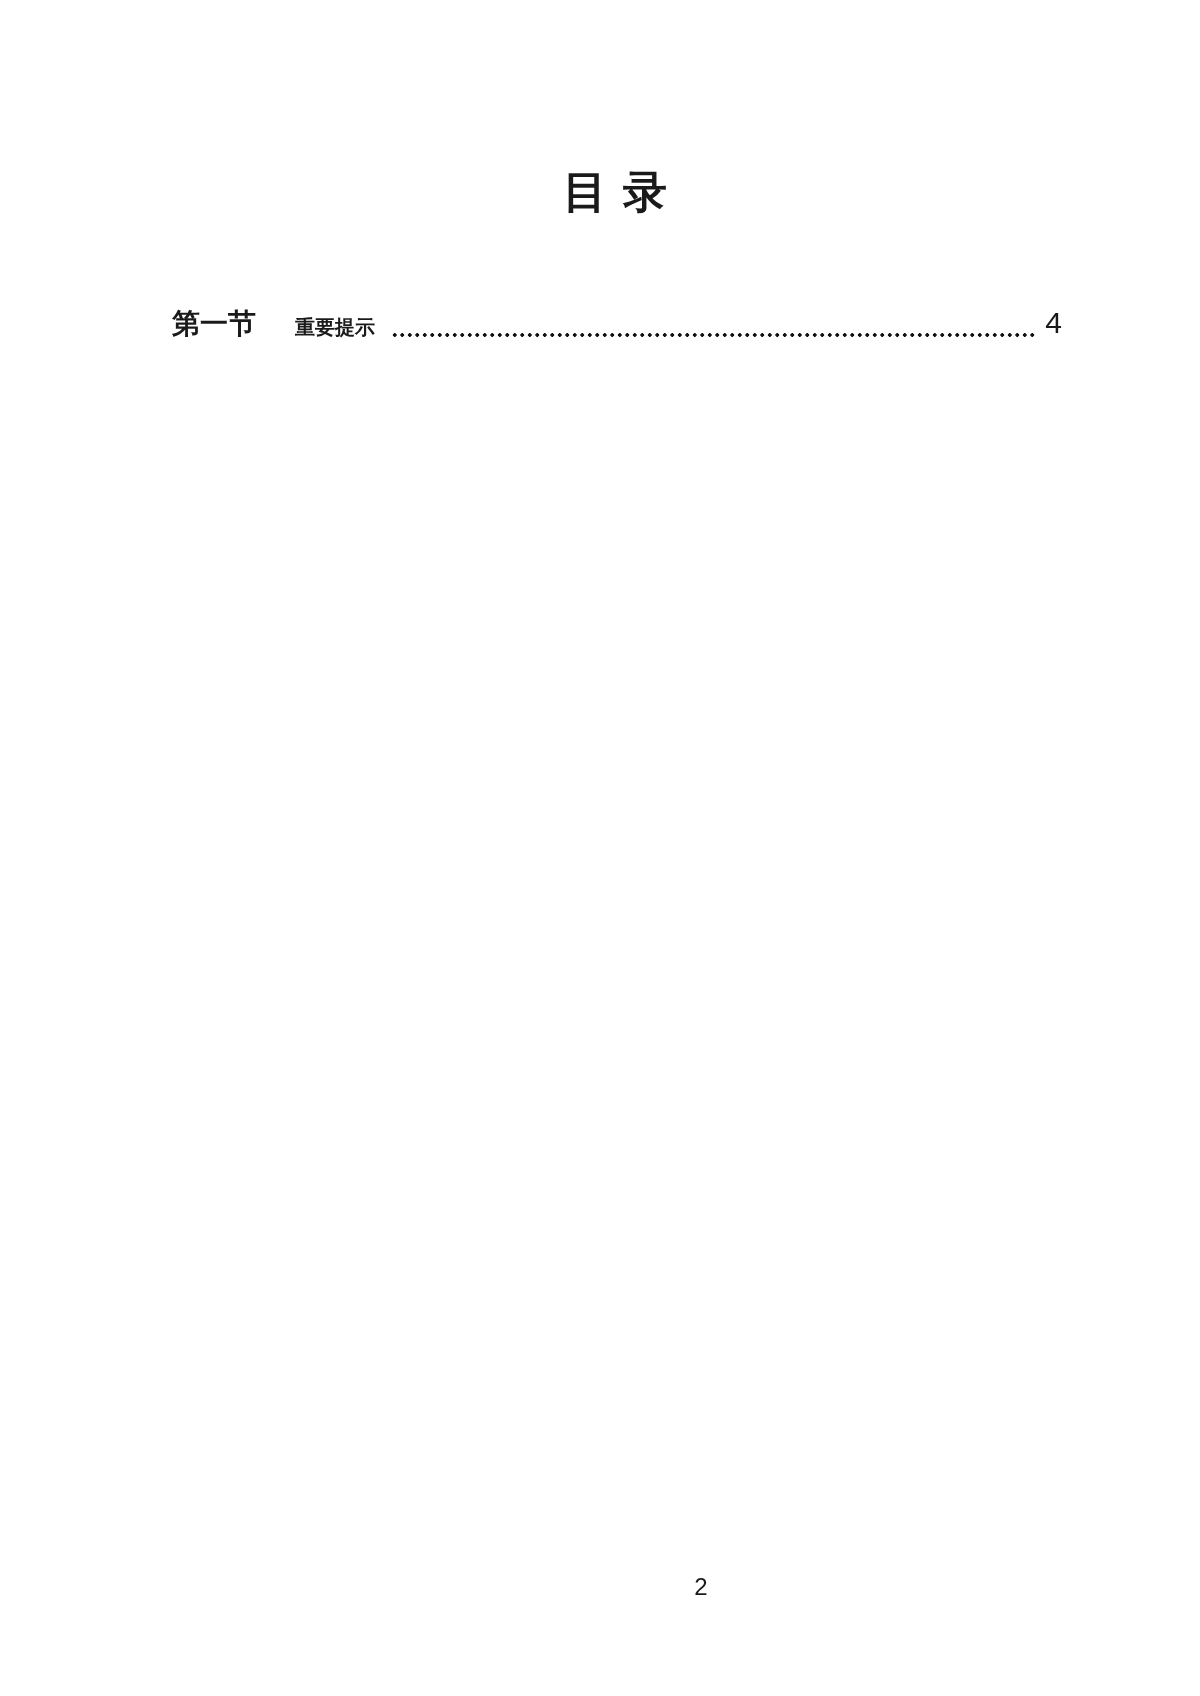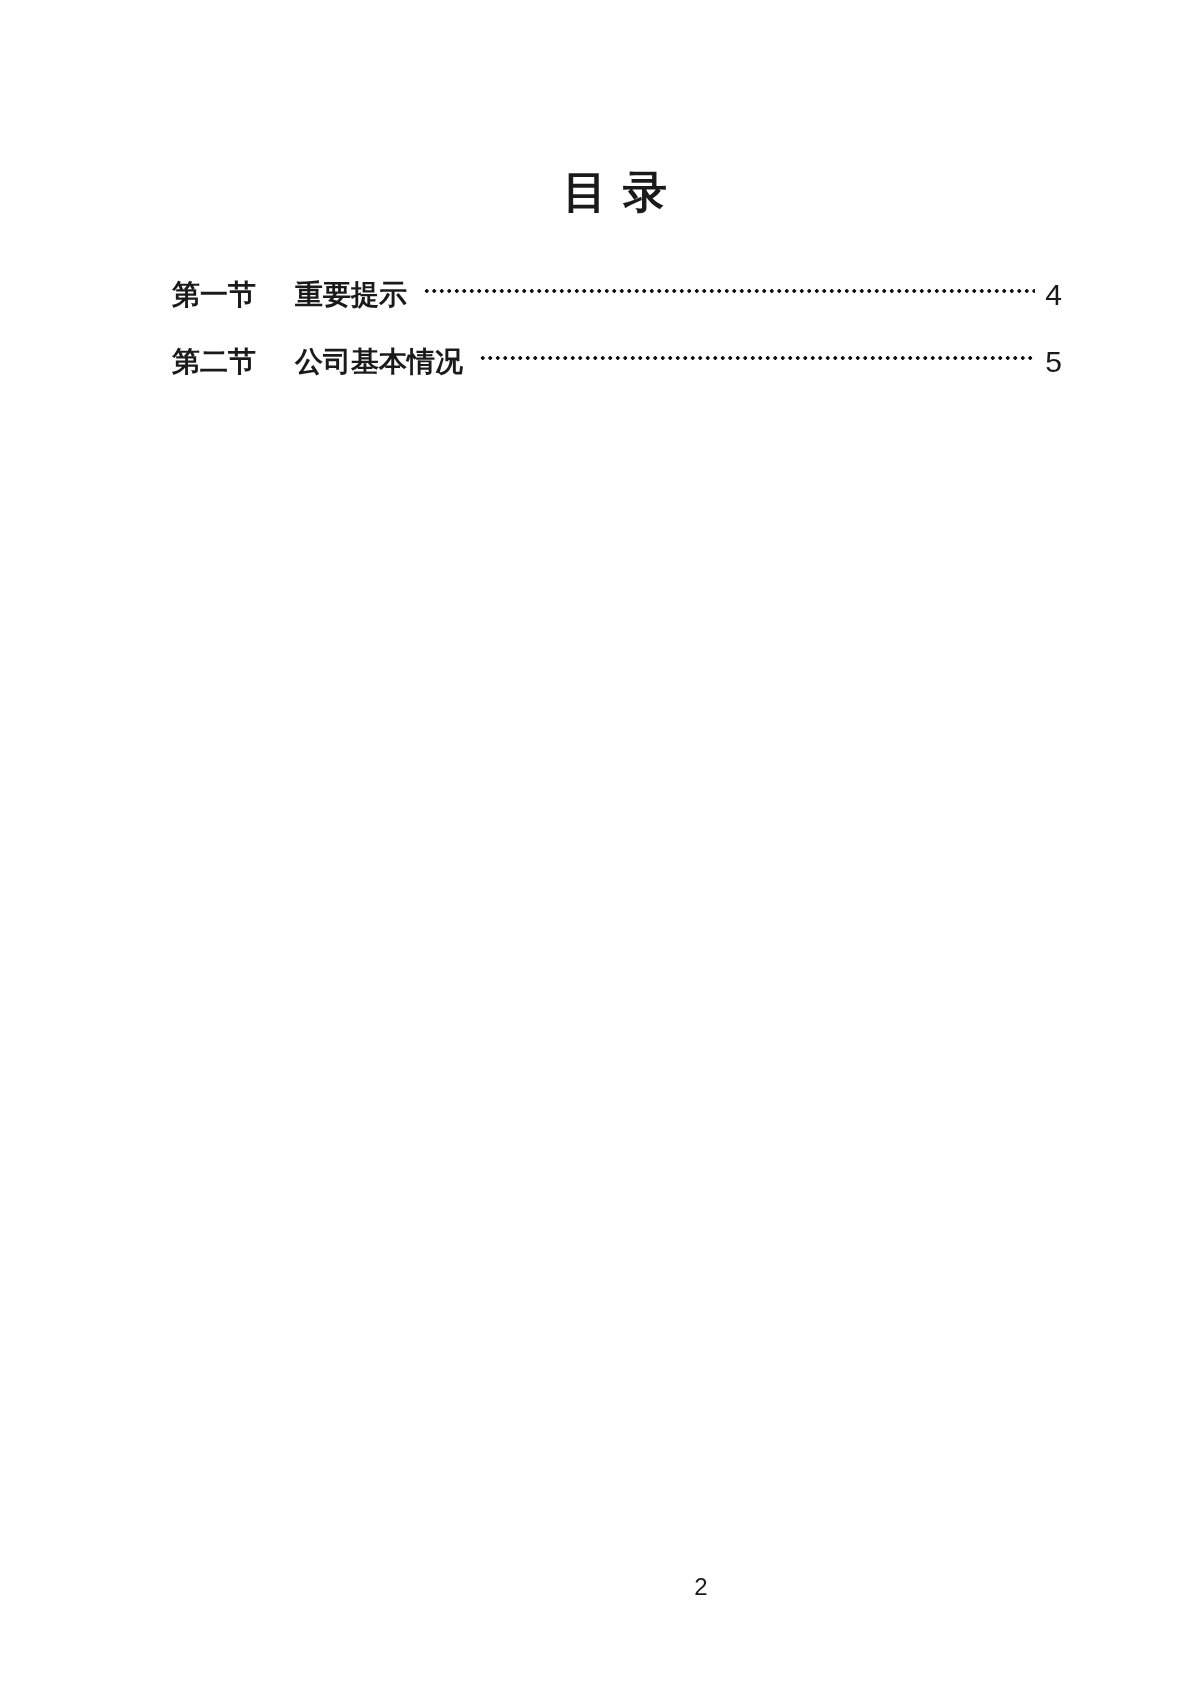--- a/index.html
+++ b/index.html
@@ -20,34 +20,35 @@
     font-weight: bold;
     line-height: 1;
     letter-spacing: 2px;
     white-space: pre;
   }
   .toc {
     margin: 50px 122px 0 124px;
   }
   .toc-row {
     display: flex;
-    align-items: center;
+    align-items: flex-end;
     height: 30px;
     margin-bottom: 37px;
     cursor: pointer;
+    margin-top: 44px;
   }
   .chapter {
     font-size: 28px;
     font-weight: bold;
     line-height: 1.05;
     margin-right: 23px;
     white-space: nowrap;
   }
   .sec-title {
-    font-size: 28px;
+    font-size: 20px;
     font-weight: bold;
     line-height: 1.05;
     white-space: nowrap;
   }
   .dots {
     flex: 1;
     align-self: flex-end;
     height: 8px;
     margin: 0 2px 3px 8px;
     background-image: radial-gradient(circle, #111111 1.6px, transparent 2px);
@@ -78,26 +79,20 @@
 
   <div class="toc">
 
     <div class="toc-row">
       <span class="chapter">第一节</span>
       <span class="sec-title">重要提示</span>
       <span class="dots"></span>
       <span class="pagenum">4</span>
     </div>
 
-    <div class="toc-row">
-      <span class="chapter">第二节</span>
-      <span class="sec-title">公司基本情况</span>
-      <span class="dots"></span>
-      <span class="pagenum">5</span>
-    </div>
 
 
 
   </div>
 
   <div class="footer-num">2</div>
 
 </div>
 
 </body></html>

